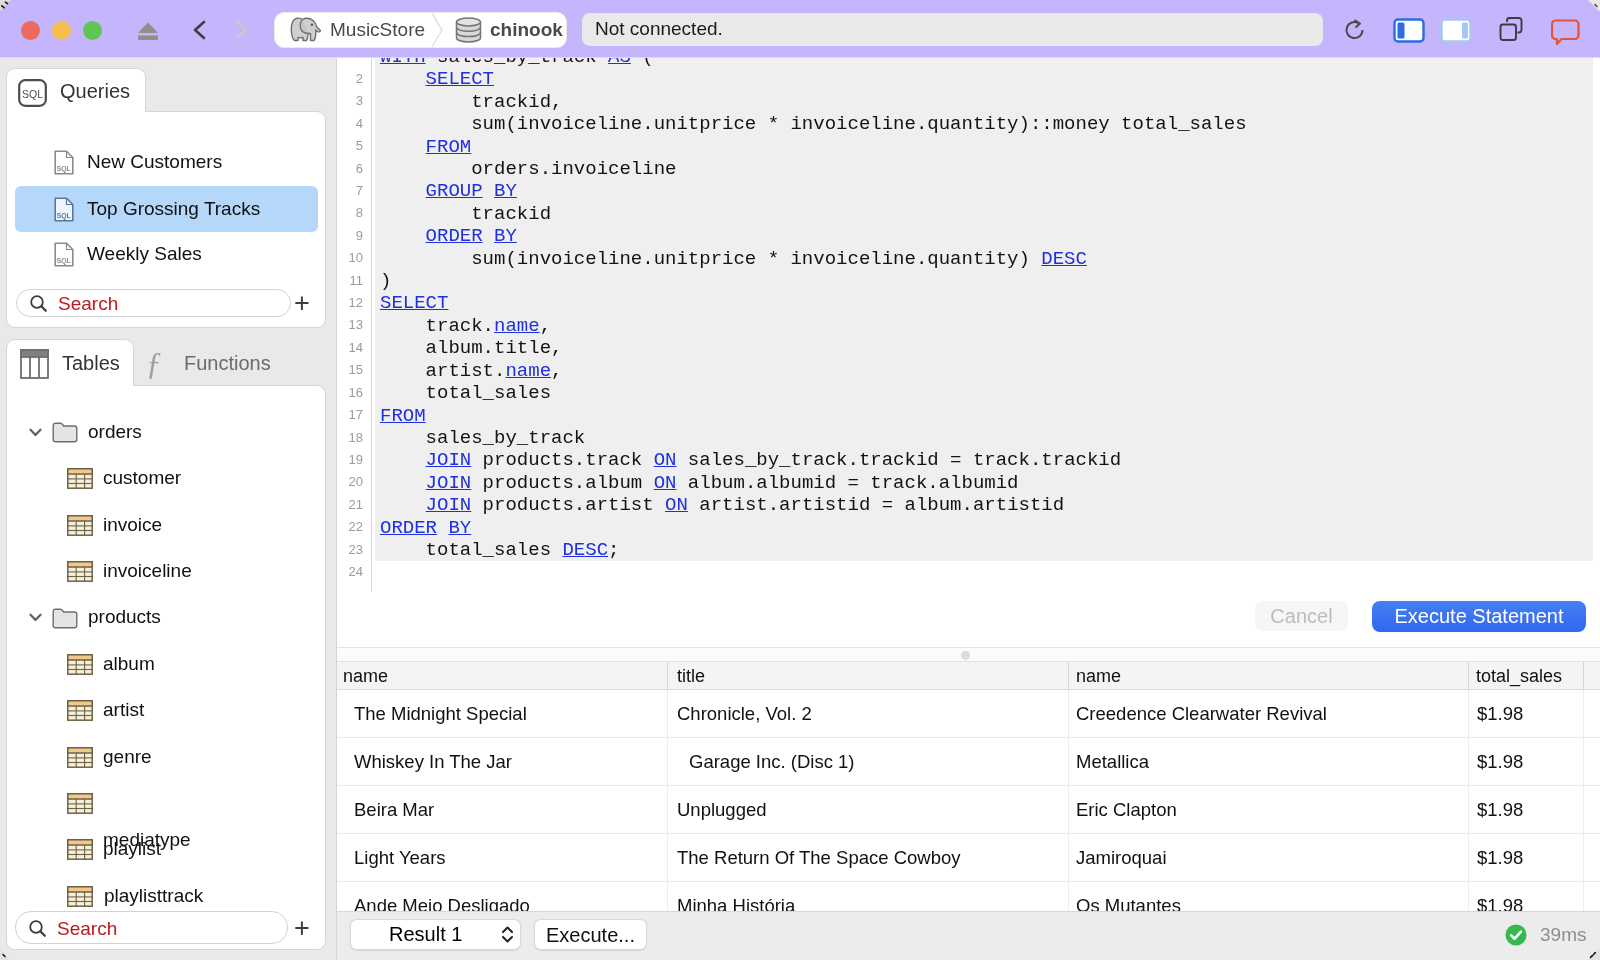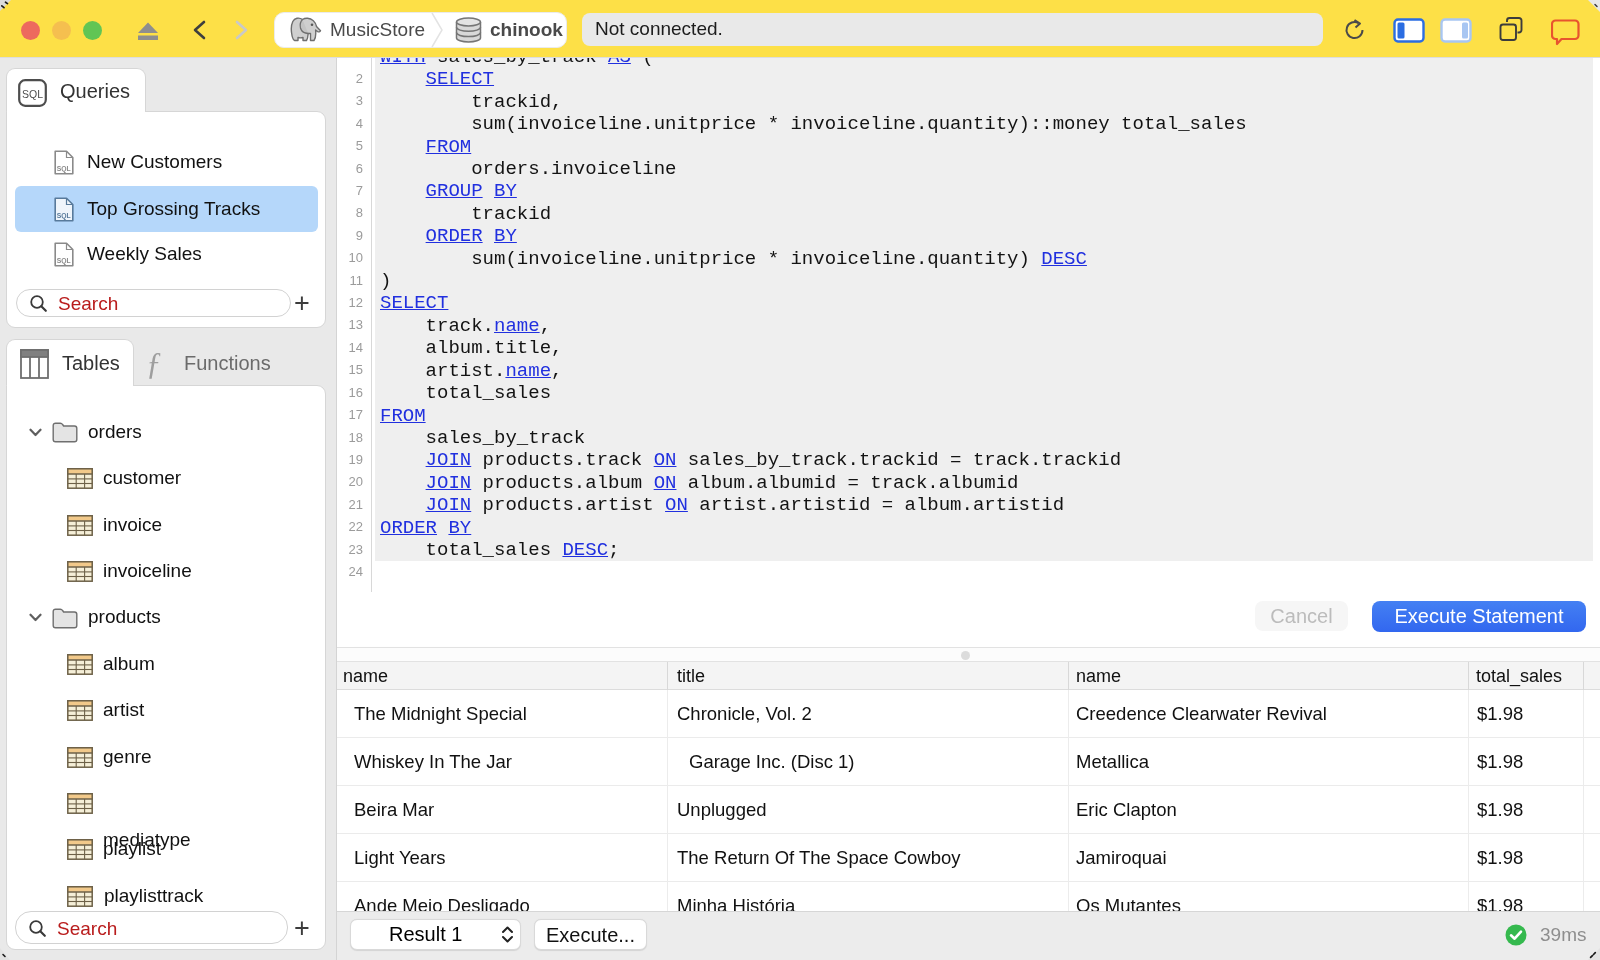--- a/index.html
+++ b/index.html
@@ -1,21 +1,21 @@
 <!DOCTYPE html>
 <html><head>
 <meta charset="utf-8">
 <style>
 * { margin:0; padding:0; box-sizing:border-box; }
 html,body { width:1600px; height:960px; overflow:hidden; background:#fff;
   font-family:"Liberation Sans", sans-serif; }
 .abs { position:absolute; }
 
 
-#toolbar { left:0; top:0; width:1600px; height:58px; background:#fde047;
+#toolbar { left:0; top:0; width:1600px; height:58px; background:#c4b5fd;
   border-bottom:1px solid #dddddd; }
 .tl { border-radius:50%; width:19px; height:19px; top:21px; }
 #tl-r { left:21px; background:#ed6a5e; }
 #tl-y { left:52px; background:#f5bf4f; }
 #tl-g { left:83px; background:#61c554; }
 #crumb { left:274px; top:12px; width:293px; height:36px; background:#fff;
   border:1px solid #ebebeb; border-radius:10px; }
 .crumbtxt { font-size:19px; color:#4a4a4a; top:19px; }
 #field { left:582px; top:13px; width:741px; height:33px; background:#e9e9e9;
   border-radius:8px; font-size:19px; color:#1c1c1c; line-height:32px; padding-left:13px; }

